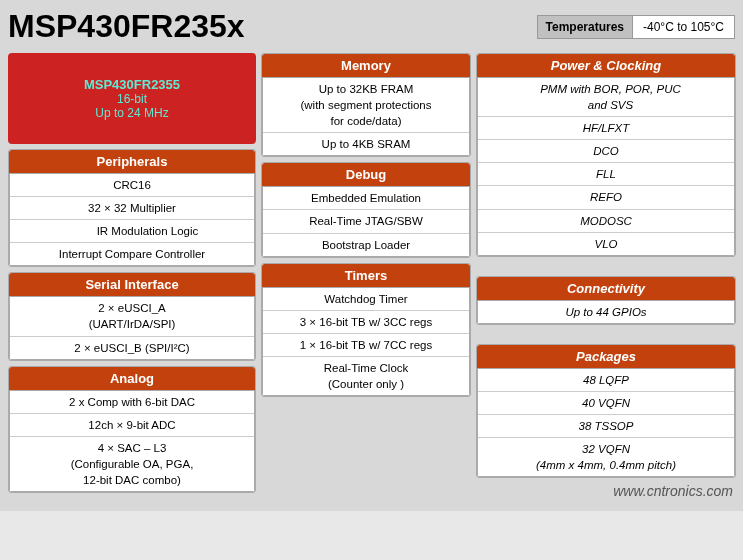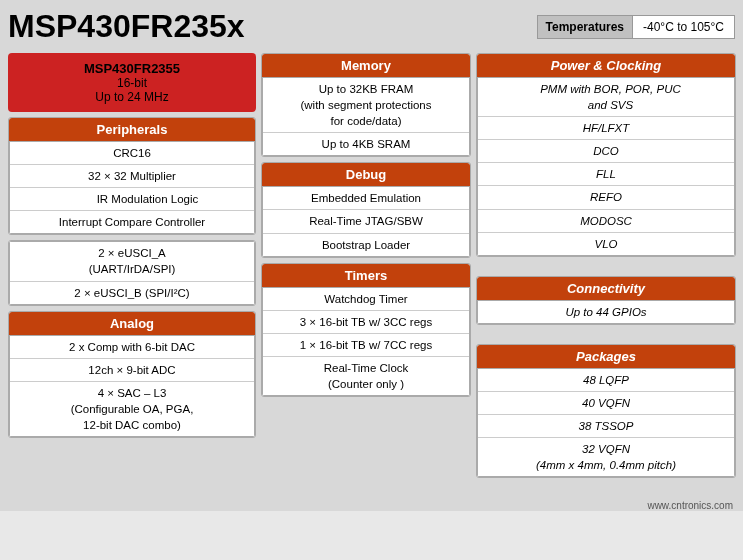--- a/index.html
+++ b/index.html
@@ -76,23 +76,23 @@
       border-bottom: none;
     }
     .section-wrapper {
       border: 1px solid #aaa;
       border-radius: 3px;
       overflow: hidden;
     }
     
     .device-box {
       background: #cc2222;
-      color: #000000;
+      color: #5eead4;
       text-align: center;
-      padding: 8px 5px;
+      padding: 24px 5px;
       border-radius: 4px;
     }
     .device-name {
       font-weight: bold;
       font-size: 13px;
     }
     .device-sub {
       font-size: 12px;
     }
     
@@ -109,24 +109,25 @@
     }
     
     .col3 {
       display: flex;
       flex-direction: column;
       gap: 19px;
       font-style: italic;
     }
     .watermark {
       position: absolute;
-      bottom: 0;
+      bottom: 12px;
       right: 10px;
-      font-size: 10px;
+      font-size: 14px;
       color: #555;
+      font-style: italic;
     }
   </style>
 </head>
 <body>
 
 <div class="page-container">
 
   <div class="header-row">
     <div class="main-title">MSP430FR235x</div>
     <div class="temp-box">
@@ -149,20 +150,21 @@
         <div class="section-header">Peripherals</div>
         <div class="section-body" id="peripherals-body">
             <div class="section-body-cell" style="white-space: pre-line;">CRC16</div>
             <div class="section-body-cell" style="white-space: pre-line;">32 × 32 Multiplier</div>
             <div class="section-body-cell" style="white-space: pre-line; padding-left: 36px;">IR Modulation Logic</div>
             <div class="section-body-cell" style="white-space: pre-line;">Interrupt Compare Controller</div>
           </div>
       </div>
 
       <div class="section-wrapper">
+        <div class="section-header">Serial Interface</div>
         <div class="section-body" id="serial-body">
             <div class="section-body-cell" style="white-space: pre-line;">2 × eUSCI_A
 (UART/IrDA/SPI)</div>
             <div class="section-body-cell" style="white-space: pre-line;">2 × eUSCI_B (SPI/I²C)</div>
           </div>
       </div>
 
       <div class="section-wrapper">
         <div class="section-header">Analog</div>
         <div class="section-body" id="analog-body">

